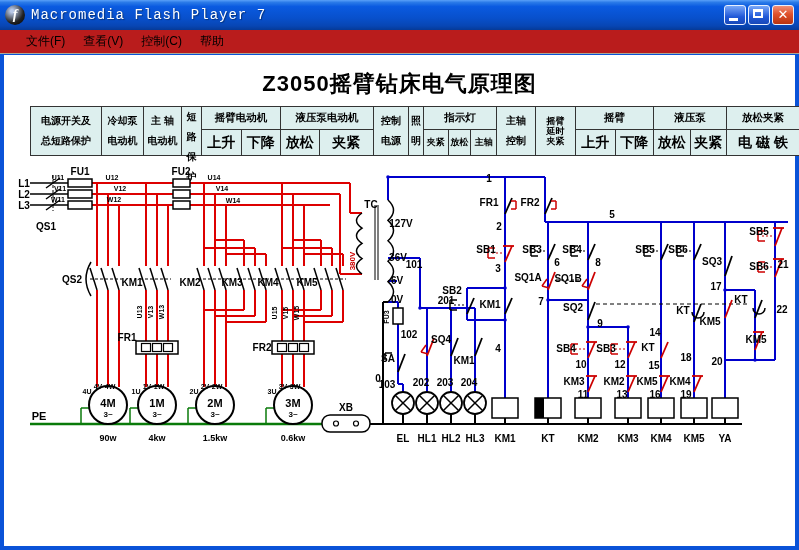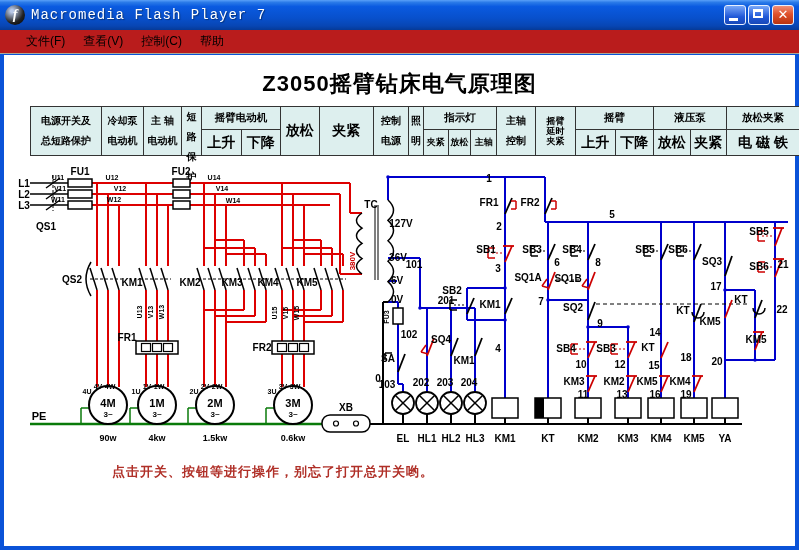--- a/index.html
+++ b/index.html
@@ -91,20 +91,21 @@
           </div>
         </div>
         <div class="fcol" style="width: 79px;">
           <div class="toprow">摇臂电动机</div>
           <div class="botrow">
             <div class="fcell" style="width: 40px;">上升</div>
             <div class="fcell" style="width: 39px;">下降</div>
           </div>
         </div>
         <div class="fcol" style="width: 93px;">
+          <div class="toprow">液压泵电动机</div>
           <div class="botrow">
             <div class="fcell" style="width: 39px;">放松</div>
             <div class="fcell" style="width: 54px;">夹紧</div>
           </div>
         </div>
         <div class="fcol" style="width: 35px;">
           <div class="whole">
             <div>控制</div>
             <div>电源</div>
           </div>
@@ -688,15 +689,14 @@
         <text x="716" y="290" font-size="10" fill="#000000" text-anchor="middle">17</text>
         <text x="710" y="325" font-size="10" fill="#000000" text-anchor="middle">KM5</text>
         <text x="717" y="365" font-size="10" fill="#000000" text-anchor="middle">20</text>
         <text x="741" y="303" font-size="10" fill="#000000" text-anchor="middle">KT</text>
         <text x="756" y="343" font-size="10" fill="#000000" text-anchor="middle">KM5</text>
         <text x="759" y="235" font-size="10" fill="#000000" text-anchor="middle">SB5</text>
         <text x="759" y="270" font-size="10" fill="#000000" text-anchor="middle">SB6</text>
         <text x="783" y="268" font-size="10" fill="#000000" text-anchor="middle">21</text>
         <text x="782" y="313" font-size="10" fill="#000000" text-anchor="middle">22</text>
       </svg>
-    <div class="note">点击开关、按钮等进行操作，别忘了打开总开关哟。</div>
   </div>
 </div>
 
 </body></html>

